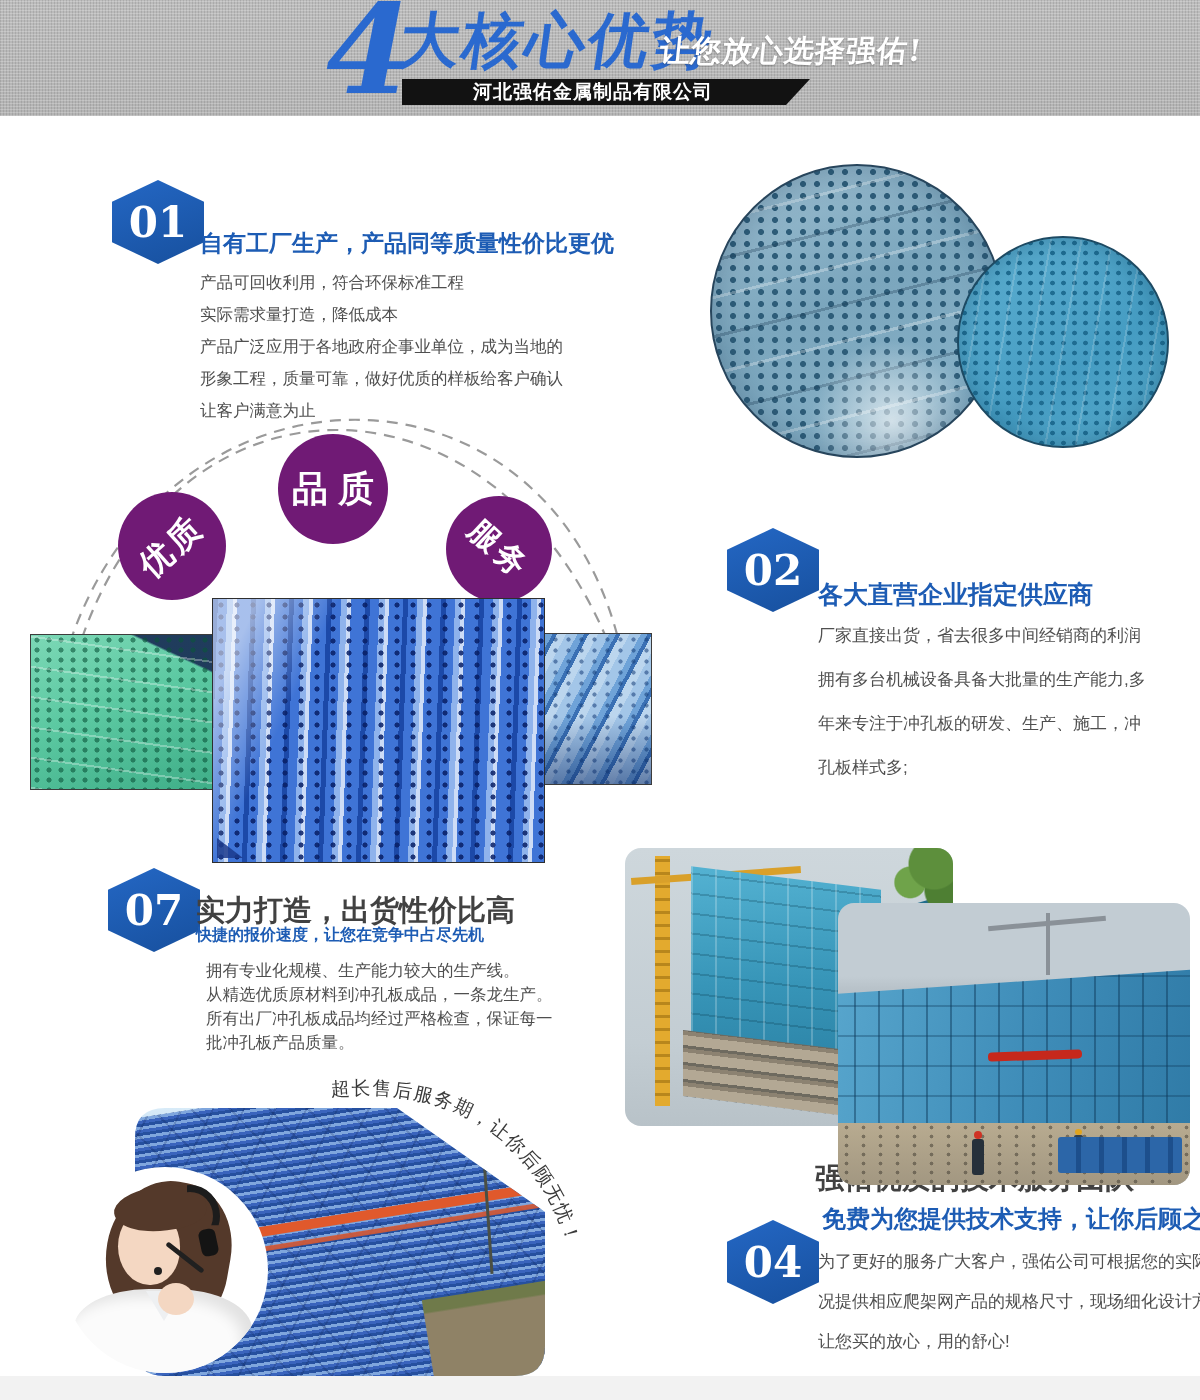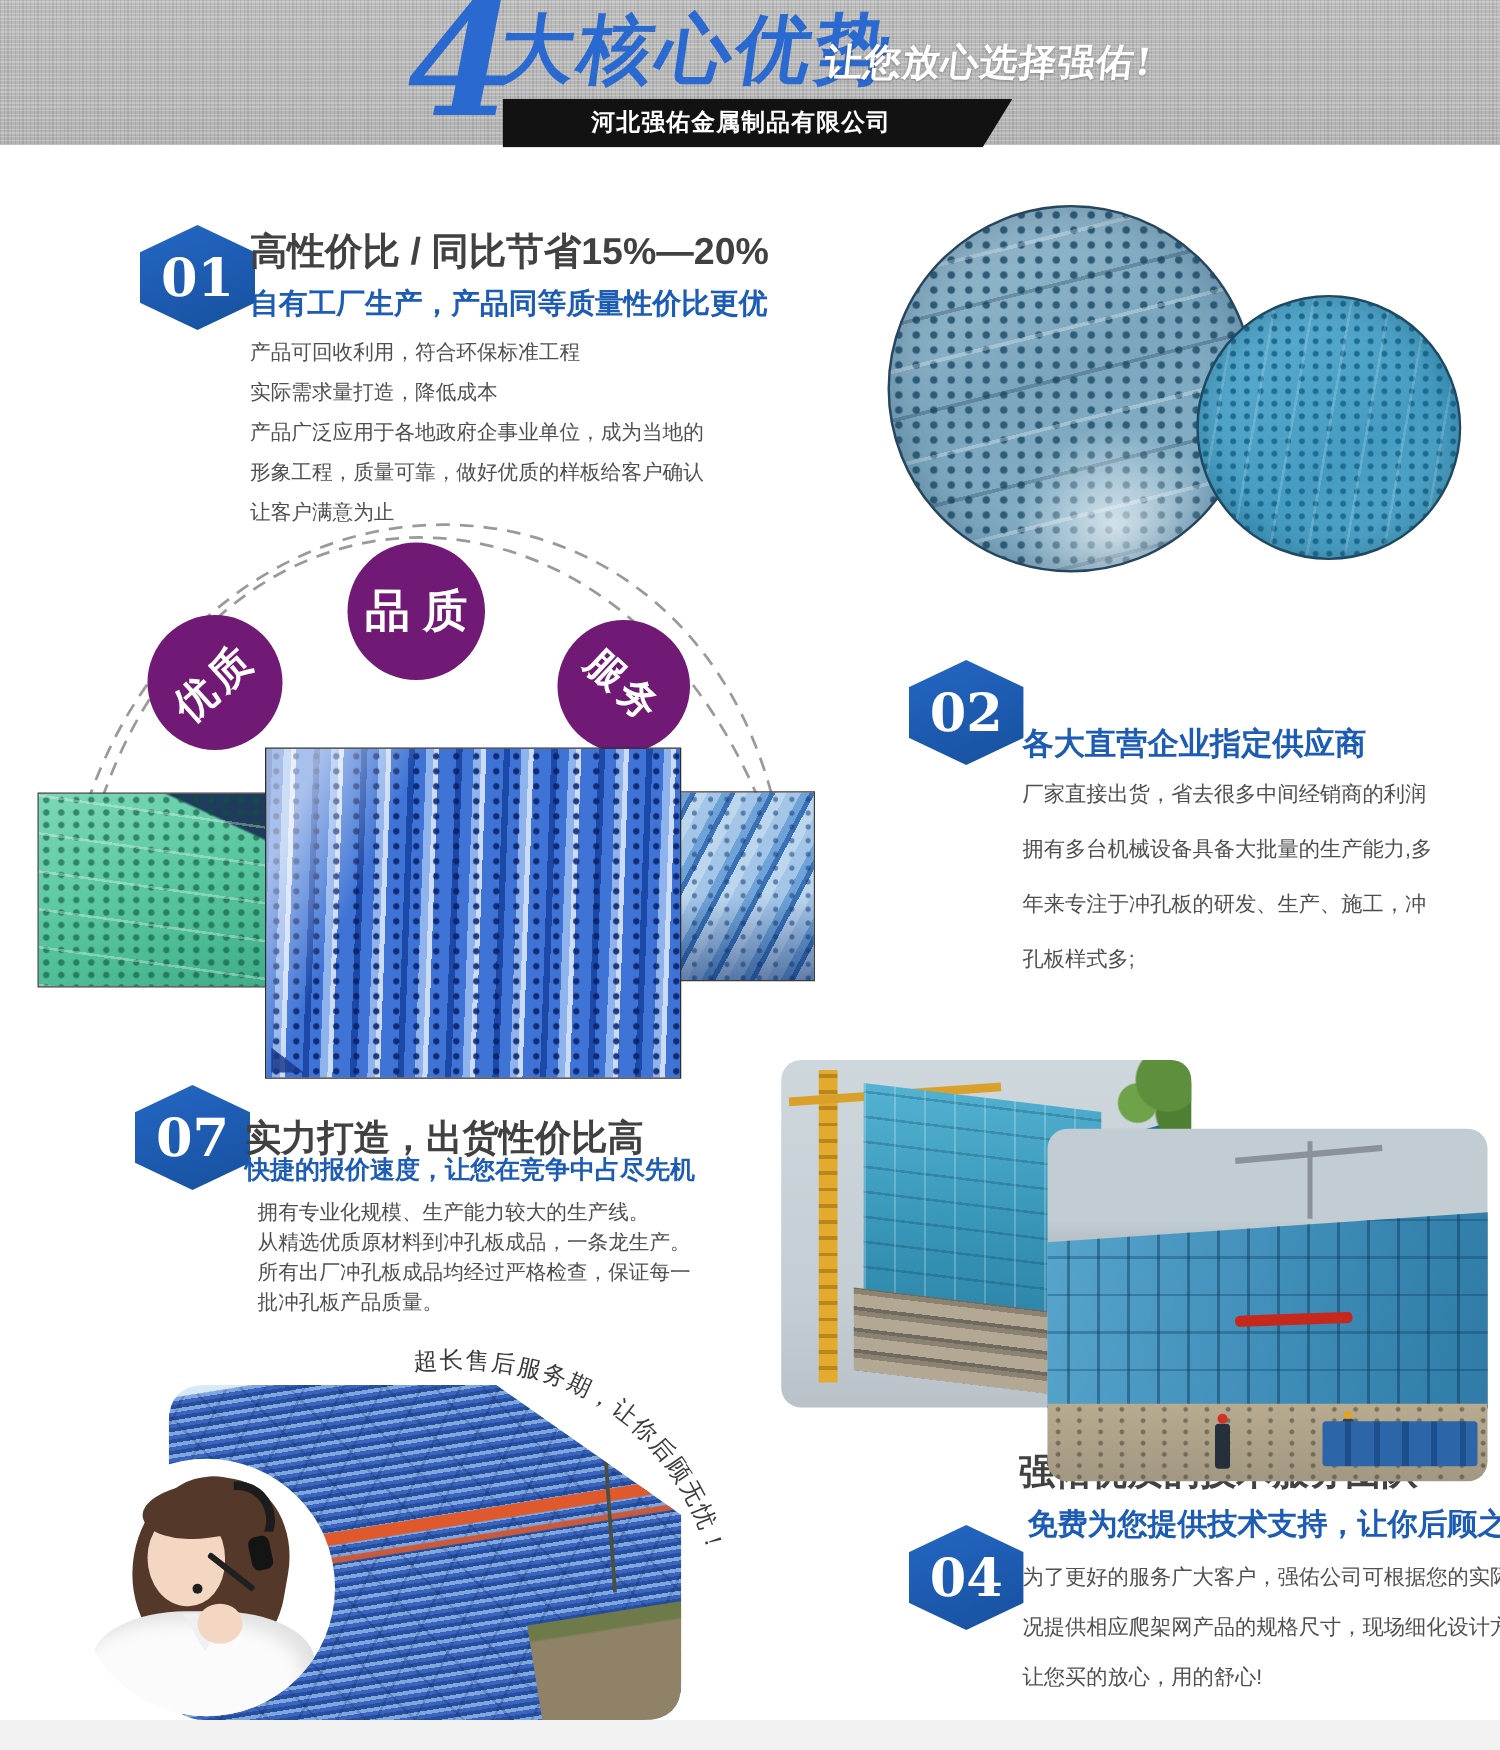--- a/index.html
+++ b/index.html
@@ -13,21 +13,21 @@
       repeating-linear-gradient(0deg, rgba(255,255,255,.22) 0 1px, rgba(0,0,0,0) 1px 3px),
       repeating-linear-gradient(90deg, rgba(90,90,90,.18) 0 1px, rgba(0,0,0,0) 1px 3px),
       linear-gradient(#bcbcbc,#b4b4b4);}
   .hdr-num{left:326px;top:-16px;width:90px;height:132px;color:#2a69cf;
     font:italic 700 124px/132px "DejaVu Serif", serif;}
   .hdr-title{left:400px;top:4px;color:#2a69cf;white-space:pre;
     font:700 60px/72px "DejaVu Serif", serif;letter-spacing:3px;transform:skewX(-8deg);}
   .hdr-tag{left:660px;top:32px;color:#ffffff;white-space:pre;
     font:700 30px/38px "DejaVu Serif", serif;letter-spacing:1px;transform:skewX(-6deg);
     text-shadow:0 1px 2px rgba(60,60,60,.45);}
-  .ribbon{left:402px;top:79px;width:408px;height:39px;background:#121212;
+  .ribbon{left:402px;top:79px;width:408px;height:26px;background:#121212;
     clip-path:polygon(0 0,100% 0,calc(100% - 24px) 100%,0 100%);
     display:flex;align-items:center;justify-content:center;}
   .ribbon span{position:static;color:#fff;font:700 19px/26px "Liberation Sans",sans-serif;
     letter-spacing:1px;padding-right:26px;white-space:pre;}
 
   
   .hex{width:92px;height:84px;background:linear-gradient(160deg,#2467c4,#17509e);
     clip-path:polygon(50% 0,100% 26%,100% 74%,50% 100%,0 74%,0 26%);
     display:flex;align-items:center;justify-content:center;}
   .hex span{position:static;color:#fff;font:700 42px "DejaVu Serif", serif;}
@@ -171,21 +171,21 @@
   .agent-micball{left:92px;top:100px;width:8px;height:8px;background:#202020;border-radius:50%;}
   .agent-hand{left:96px;top:116px;width:36px;height:32px;background:#f4d7c2;border-radius:50%;}
 
   .footer-strip{left:0;top:1376px;width:1200px;height:24px;background:#f2f2f2;}
 
   
   .s1-hex{left:112px;top:180px;} .s1-t{left:200px;top:184px;} .s1-s{left:200px;top:228px;}
   .s1-b{left:200px;top:266px;width:480px;}
   .s2-hex{left:727px;top:528px;} .s2-t{left:818px;top:538px;} .s2-s{left:818px;top:580px;font-size:25px;}
   .s2-b{left:818px;top:614px;width:420px;font-size:17px;line-height:44px;}
-  .s3-hex{left:108px;top:868px;} .s3-t{left:196px;top:876px;margin-top:16px;} .s3-s{left:196px;top:920px;font-size:20px;}
+  .s3-hex{left:108px;top:868px;} .s3-t{left:196px;top:876px;margin-top:16px;} .s3-s{left:196px;top:920px;font-size:16px;}
   .s3-b{left:206px;top:958px;width:470px;line-height:24px;}
   .s4-hex{left:727px;top:1220px;} .s4-t{left:815px;top:1160px;font-size:29px;} .s4-s{left:822px;top:1204px;font-size:24px;}
   .s4-b{left:818px;top:1242px;width:430px;font-size:17px;line-height:40px;}
 </style>
 </head>
 <body>
 
 <div id="page">
 
   <div class="hdr">
@@ -196,21 +196,20 @@
       <span>河北强佑金属制品有限公司</span>
     </div>
   </div>
 
   <div class="circ circ-a"></div>
   <div class="circ circ-b"></div>
 
   <div class="hex s1-hex">
     <span>01</span>
   </div>
-  <div class="sec-title s1-t">高性价比 / 同比节省15%—20%</div>
   <div class="sec-sub s1-s">自有工厂生产，产品同等质量性价比更优</div>
   <div class="sec-body s1-b">产品可回收利用，符合环保标准工程
 实际需求量打造，降低成本
 产品广泛应用于各地政府企事业单位，成为当地的
 形象工程，质量可靠，做好优质的样板给客户确认
 让客户满意为止</div>
 
   <svg class="arcs" viewBox="0 0 600 235">
     <path d="M 32 223 C 130 -55, 440 -55, 558 227" fill="none" stroke="#9a9a9a" stroke-width="2.2" stroke-dasharray="11 8"></path>
     <path d="M 20 227 C 122 -70, 498 -70, 570 231" fill="none" stroke="#9a9a9a" stroke-width="2.2" stroke-dasharray="11 8"></path>

